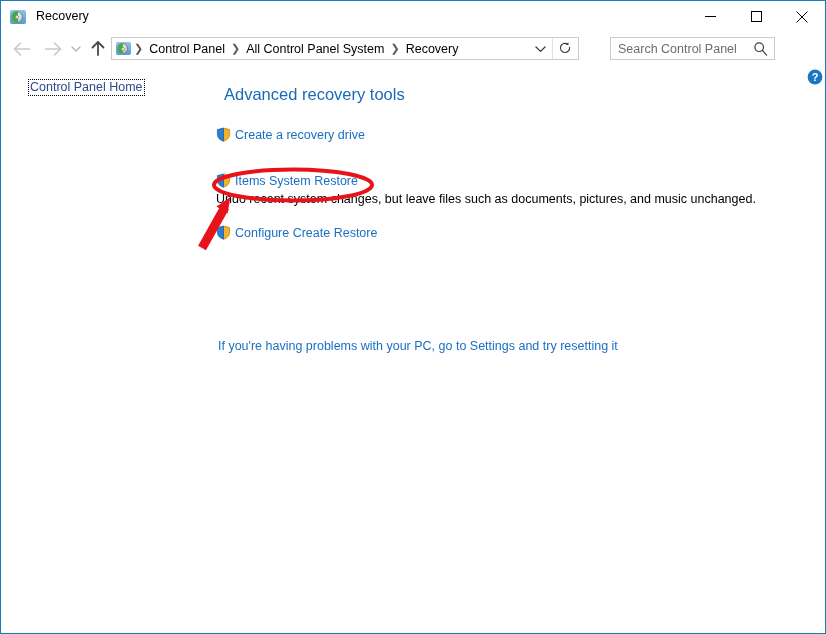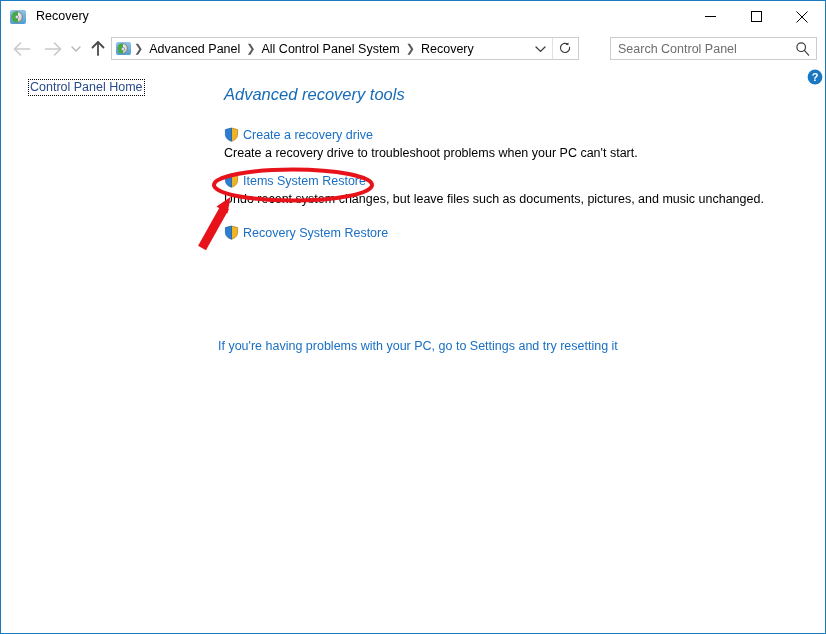--- a/index.html
+++ b/index.html
@@ -202,21 +202,21 @@
     border-left: 1px solid #e2e2e2;
     display: flex;
     align-items: center;
     justify-content: center;
     box-sizing: border-box;
   }
 
   #searchbox {
     position: absolute;
     left: 609px; top: 5px;
-    width: 207px;
+    width: 165px;
     height: 23px;
     box-sizing: border-box;
     border: 1px solid #cccccc;
     background: #ffffff;
     display: flex;
     align-items: center;
   }
   #search-input {
     border: none;
     outline: none;
@@ -268,23 +268,22 @@
     left: 215px; top: 0;
     width: 609px;
     height: 568px;
   }
   #heading {
     position: absolute;
     left: 8px; top: 20px;
     font-size: 16.5px;
     color: #176bb8;
     white-space: nowrap;
-    font-style: italic;
-  }
-  .tool-block { position: absolute; left: 8px; }
+  }
+  .tool-block { position: absolute; left: 0; }
   .tool-link-row {
     display: flex;
     align-items: center;
     height: 17px;
   }
   .shield {
     width: 15px; height: 15px;
     flex: none;
     margin-right: 4px;
     position: relative;
@@ -391,21 +390,21 @@
     </button>
 
     <div id="breadcrumb">
       <div id="crumb-icon">
         <div class="disk-bg"></div>
         <div class="disk"></div>
         <div class="disk-green"></div>
         <div class="disk-hole"></div>
       </div>
       <span class="crumb-sep">❯</span>
-      <span class="crumb-text">Advanced Panel</span>
+      <span class="crumb-text">Control Panel</span>
       <span class="crumb-sep">❯</span>
       <span class="crumb-text">All Control Panel System</span>
       <span class="crumb-sep">❯</span>
       <span class="crumb-text">Recovery</span>
 
       <div id="crumb-dropdown">
         <svg width="11" height="8" viewBox="0 0 11 8">
           <path d="M1 2 L5.5 6.4 L10 2" fill="none" stroke="#3a3a3a" stroke-width="1.3" stroke-linecap="round" stroke-linejoin="round"></path>
         </svg>
       </div>
@@ -441,21 +440,20 @@
       <div class="tool-block" style="top:61px;">
         <div class="tool-link-row">
           <span class="shield">
             <svg width="15" height="15" viewBox="0 0 15 15">
               <path d="M7.5 1 L13.6 2.6 L13.6 7.3 C13.6 10.9 10.9 13.3 7.5 14.2 L7.5 1 Z" fill="#f0b323" stroke="#b07d12" stroke-width="0.7"></path>
               <path d="M7.5 1 L1.4 2.6 L1.4 7.3 C1.4 10.9 4.1 13.3 7.5 14.2 L7.5 1 Z" fill="#2a7fd4" stroke="#1a5c9e" stroke-width="0.7"></path>
             </svg>
           </span>
           <span class="tool-link">Create a recovery drive</span>
         </div>
-        <div class="tool-desc">Create a recovery drive to troubleshoot problems when your PC can't start.</div>
       </div>
 
       <div class="tool-block" style="top:107px;">
         <div class="tool-link-row">
           <span class="shield">
             <svg width="15" height="15" viewBox="0 0 15 15">
               <path d="M7.5 1 L13.6 2.6 L13.6 7.3 C13.6 10.9 10.9 13.3 7.5 14.2 L7.5 1 Z" fill="#f0b323" stroke="#b07d12" stroke-width="0.7"></path>
               <path d="M7.5 1 L1.4 2.6 L1.4 7.3 C1.4 10.9 4.1 13.3 7.5 14.2 L7.5 1 Z" fill="#2a7fd4" stroke="#1a5c9e" stroke-width="0.7"></path>
             </svg>
           </span>
@@ -465,21 +463,21 @@
       </div>
 
       <div class="tool-block" style="top:159px;">
         <div class="tool-link-row">
           <span class="shield">
             <svg width="15" height="15" viewBox="0 0 15 15">
               <path d="M7.5 1 L13.6 2.6 L13.6 7.3 C13.6 10.9 10.9 13.3 7.5 14.2 L7.5 1 Z" fill="#f0b323" stroke="#b07d12" stroke-width="0.7"></path>
               <path d="M7.5 1 L1.4 2.6 L1.4 7.3 C1.4 10.9 4.1 13.3 7.5 14.2 L7.5 1 Z" fill="#2a7fd4" stroke="#1a5c9e" stroke-width="0.7"></path>
             </svg>
           </span>
-          <span class="tool-link">Recovery System Restore</span>
+          <span class="tool-link">Configure Create Restore</span>
         </div>
       </div>
 
       <div id="reset-link">If you're having problems with your PC, go to Settings and try resetting it</div>
     </div>
   </div>
 
   <div id="help-btn">
     <svg width="16" height="16" viewBox="0 0 16 16">
       <circle cx="8" cy="8" r="7.4" fill="#1a78c2"></circle>

